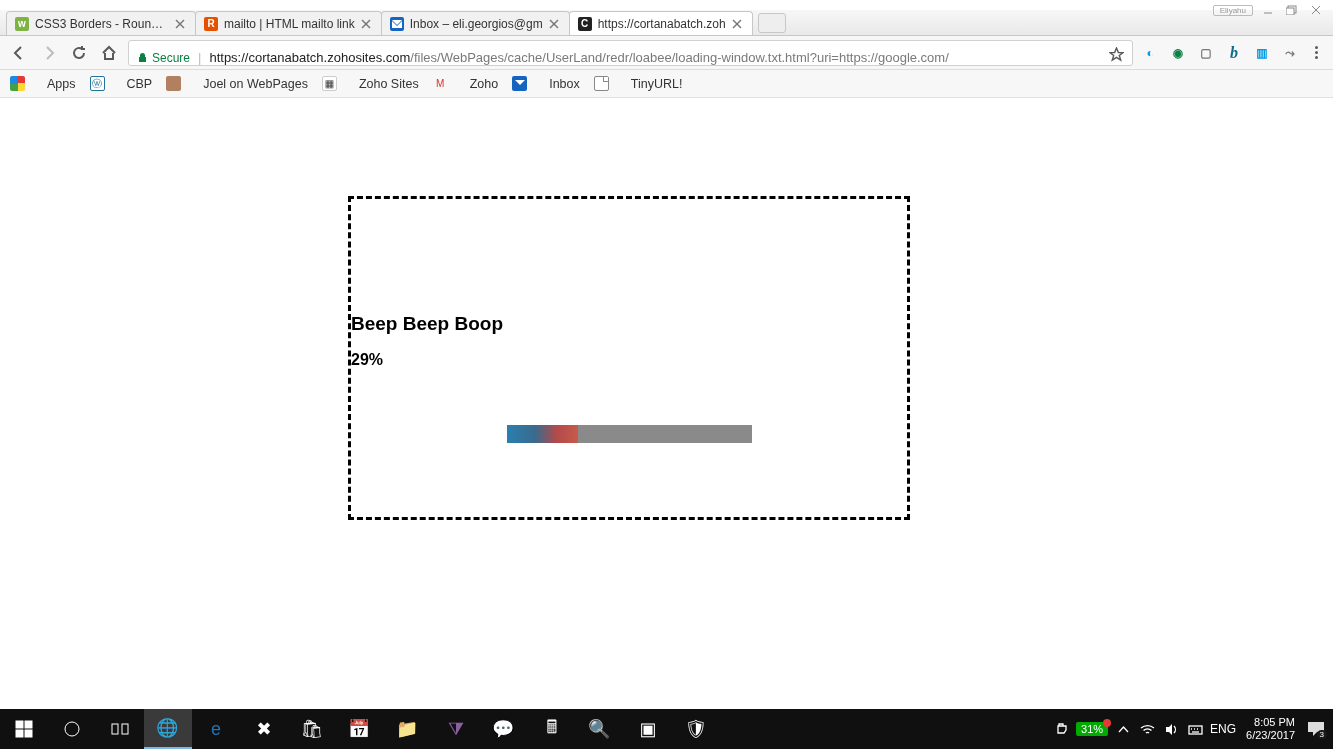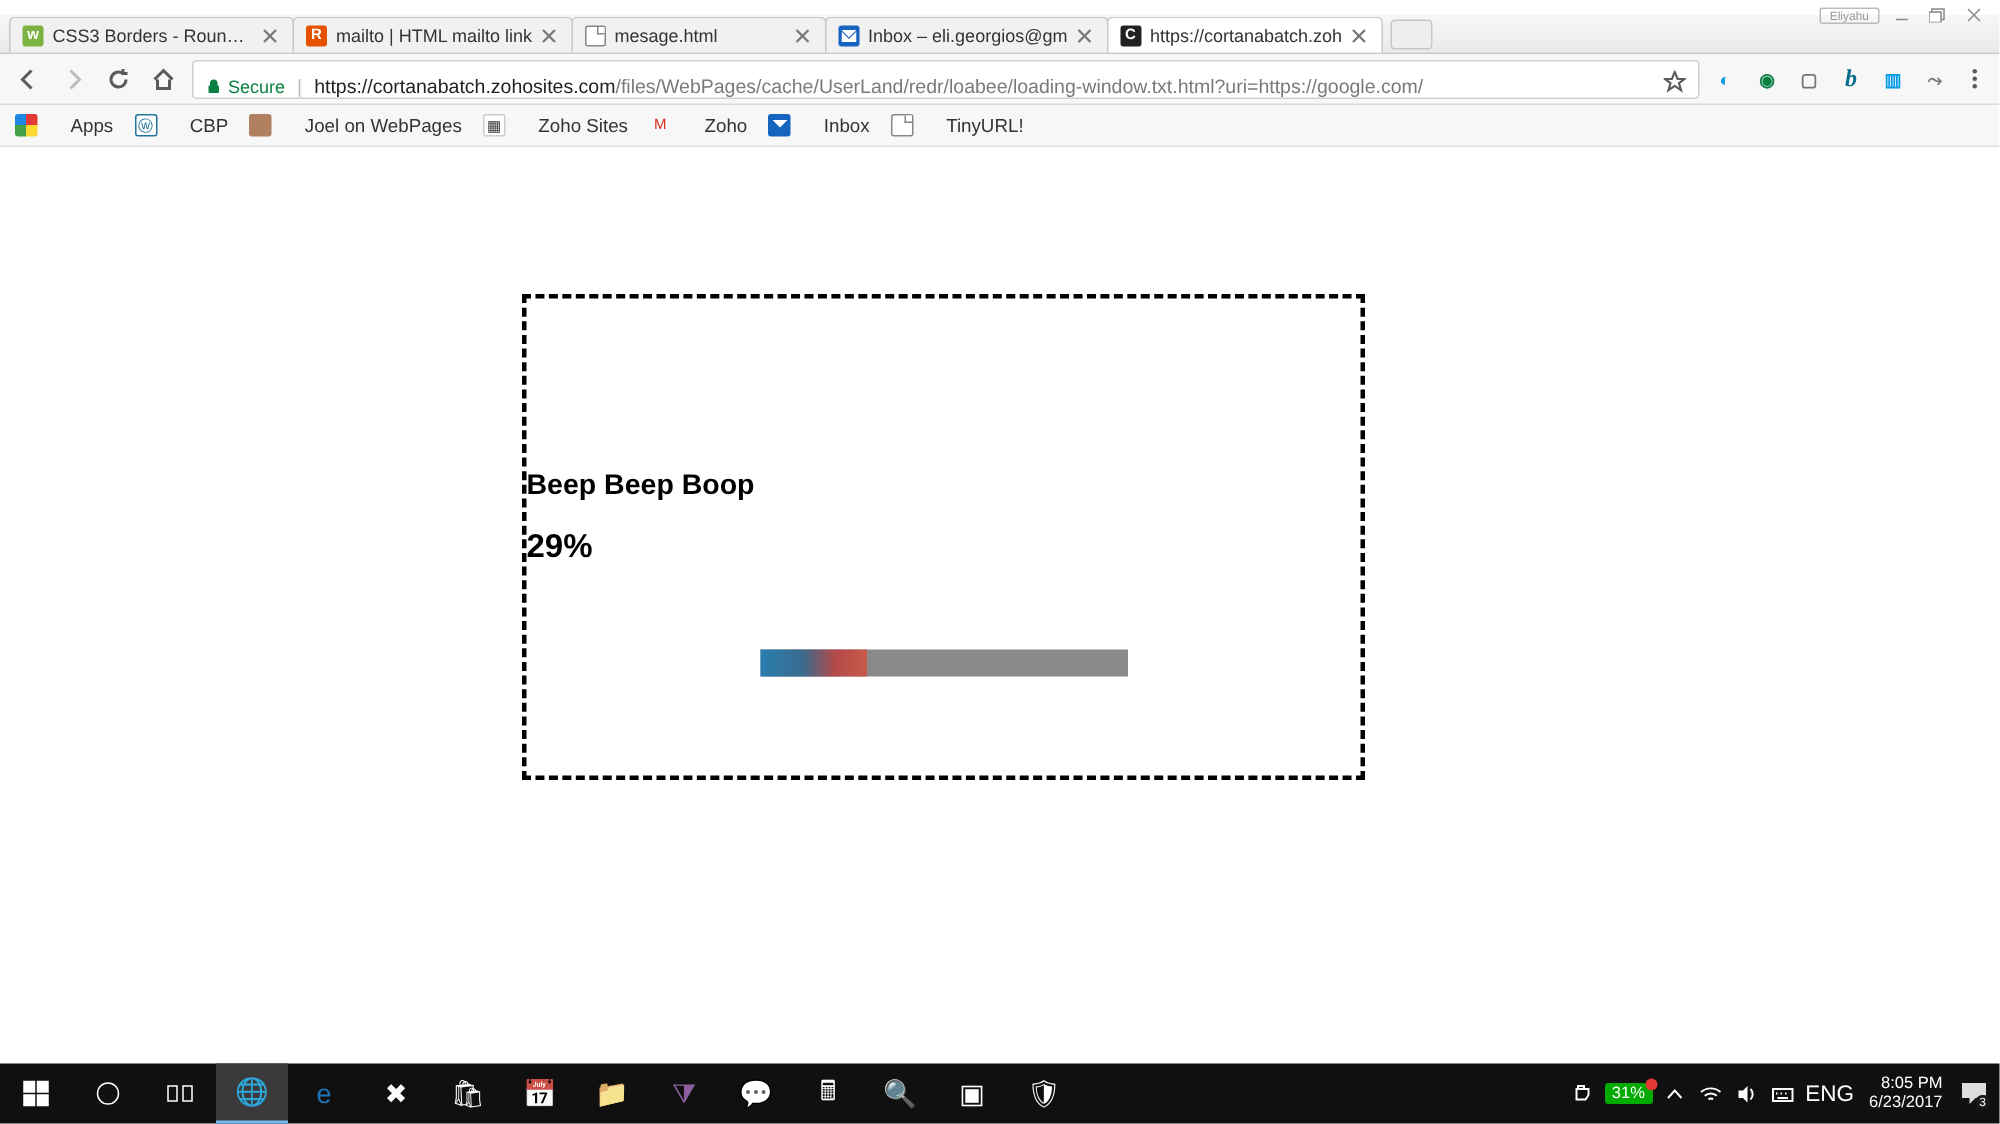--- a/index.html
+++ b/index.html
@@ -82,21 +82,21 @@
   .page {
     position:relative; height:calc(749px - 10px - 26px - 34px - 28px - 40px);
     background:#fff;
   }
   .loader-box {
     position:absolute; left:348px; top:98px; width:562px; height:324px;
     border:3px dashed #000;
     text-align:left;
   }
   .loader-title { margin-top:114px; font-family:Verdana, Geneva, sans-serif; font-size:19px; font-weight:bold; color:#000;}
-  .loader-pct { margin-top:16px; font-family:Verdana, Geneva, sans-serif; font-size:22px; font-weight:bold; color:#000;}
+  .loader-pct { margin-top:16px; font-family:Verdana, Geneva, sans-serif; font-size:16px; font-weight:bold; color:#000;}
   .pbar-wrap { margin:56px auto 0; width:245px; height:18px; background:#8a8a8a;}
   .pbar-fill { height:100%; width:29%; background:linear-gradient(90deg,#2a7fb0 0%, #3a6a8d 40%, #b34a4a 70%, #c85a4a 100%);}
   
   
   .taskbar {
     position:absolute; left:0; right:0; bottom:0; height:40px;
     background:#101010; color:#fff;
     display:flex; align-items:stretch; font-size:11px;
   }
   .tleft { display:flex; align-items:center;}
@@ -169,28 +169,20 @@
   </div>
   <div class="tab">
     <span class="favicon fav-R">R</span>
     <span class="tlabel">mailto | HTML mailto link</span>
     <span class="tclose"><svg viewBox="0 0 10 10">
           <line x1="1" y1="1" x2="9" y2="9"></line>
           <line x1="9" y1="1" x2="1" y2="9"></line>
         </svg></span>
   </div>
   <div class="tab">
-    <span class="favicon fav-doc"></span>
-    <span class="tlabel">mesage.html</span>
-    <span class="tclose"><svg viewBox="0 0 10 10">
-          <line x1="1" y1="1" x2="9" y2="9"></line>
-          <line x1="9" y1="1" x2="1" y2="9"></line>
-        </svg></span>
-  </div>
-  <div class="tab">
     <span class="favicon fav-mail">
         <svg viewBox="0 0 10 8">
           <polygon points="0,0 10,0 5,5"></polygon>
           <polygon points="0,8 10,8 10,1 5,6 0,1"></polygon>
         </svg>
       </span>
     <span class="tlabel">Inbox – eli.georgios@gm</span>
     <span class="tclose"><svg viewBox="0 0 10 10">
           <line x1="1" y1="1" x2="9" y2="9"></line>
           <line x1="9" y1="1" x2="1" y2="9"></line>
@@ -395,21 +387,21 @@
       </div>
     <div class="sys">
         <svg viewBox="0 0 15 15">
           <rect x="1" y="4" width="13" height="8"></rect>
           <line x1="3" y1="7" x2="4" y2="7"></line>
           <line x1="6" y1="7" x2="7" y2="7"></line>
           <line x1="9" y1="7" x2="10" y2="7"></line>
           <line x1="4" y1="10" x2="11" y2="10"></line>
         </svg>
       </div>
-    <span style="font-size:15px">ENG</span>
+    <span style="font-size:12px">ENG</span>
     <div class="clock">
       <div>8:05 PM</div>
       <div>6/23/2017</div>
     </div>
     <div class="notif">
       <svg viewBox="0 0 18 16">
           <path d="M1 1h16v10H10l-4 4v-4H1z"></path>
         </svg>
       <span class="badge">3</span>
     </div>

